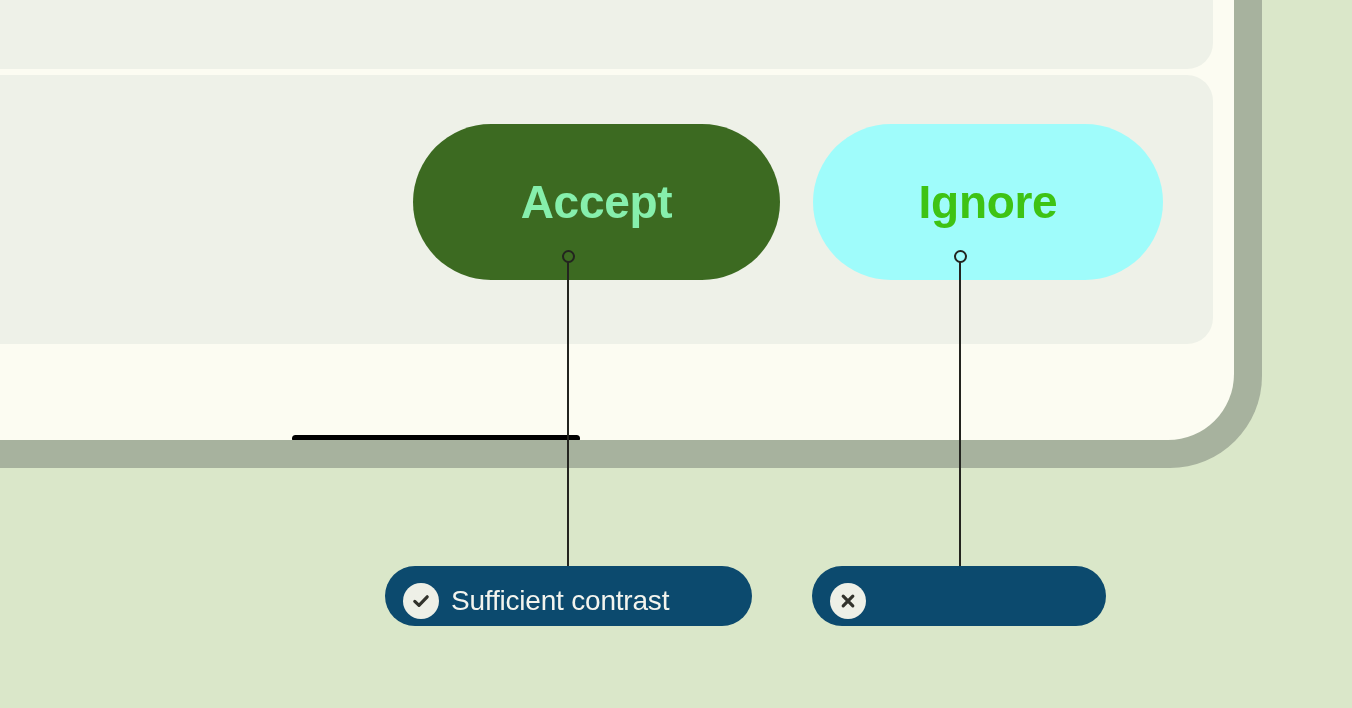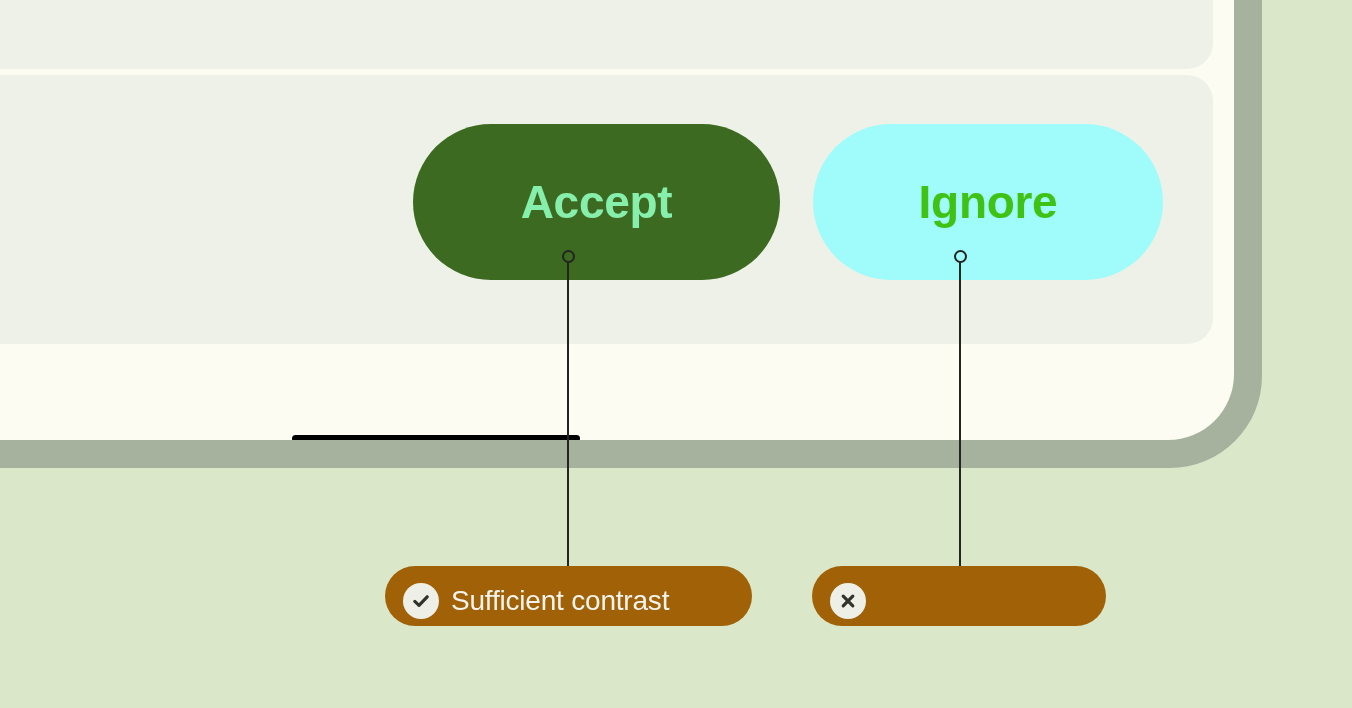--- a/index.html
+++ b/index.html
@@ -119,21 +119,21 @@
     box-sizing: content-box;
   }
   .callout-line {
     position: absolute;
     width: 2px;
     background: #23241f;
   }
   .callout-pill {
     position: absolute;
     height: 60px;
-    background: #a16207;
+    background: #0c4a6e;
     border-radius: 30px;
     display: flex;
     align-items: center;
     gap: 12px;
     padding: 10px 26px 0 18px;
     box-sizing: border-box;
   }
   .callout-pill .badge-icon {
     width: 36px;
     height: 36px;

